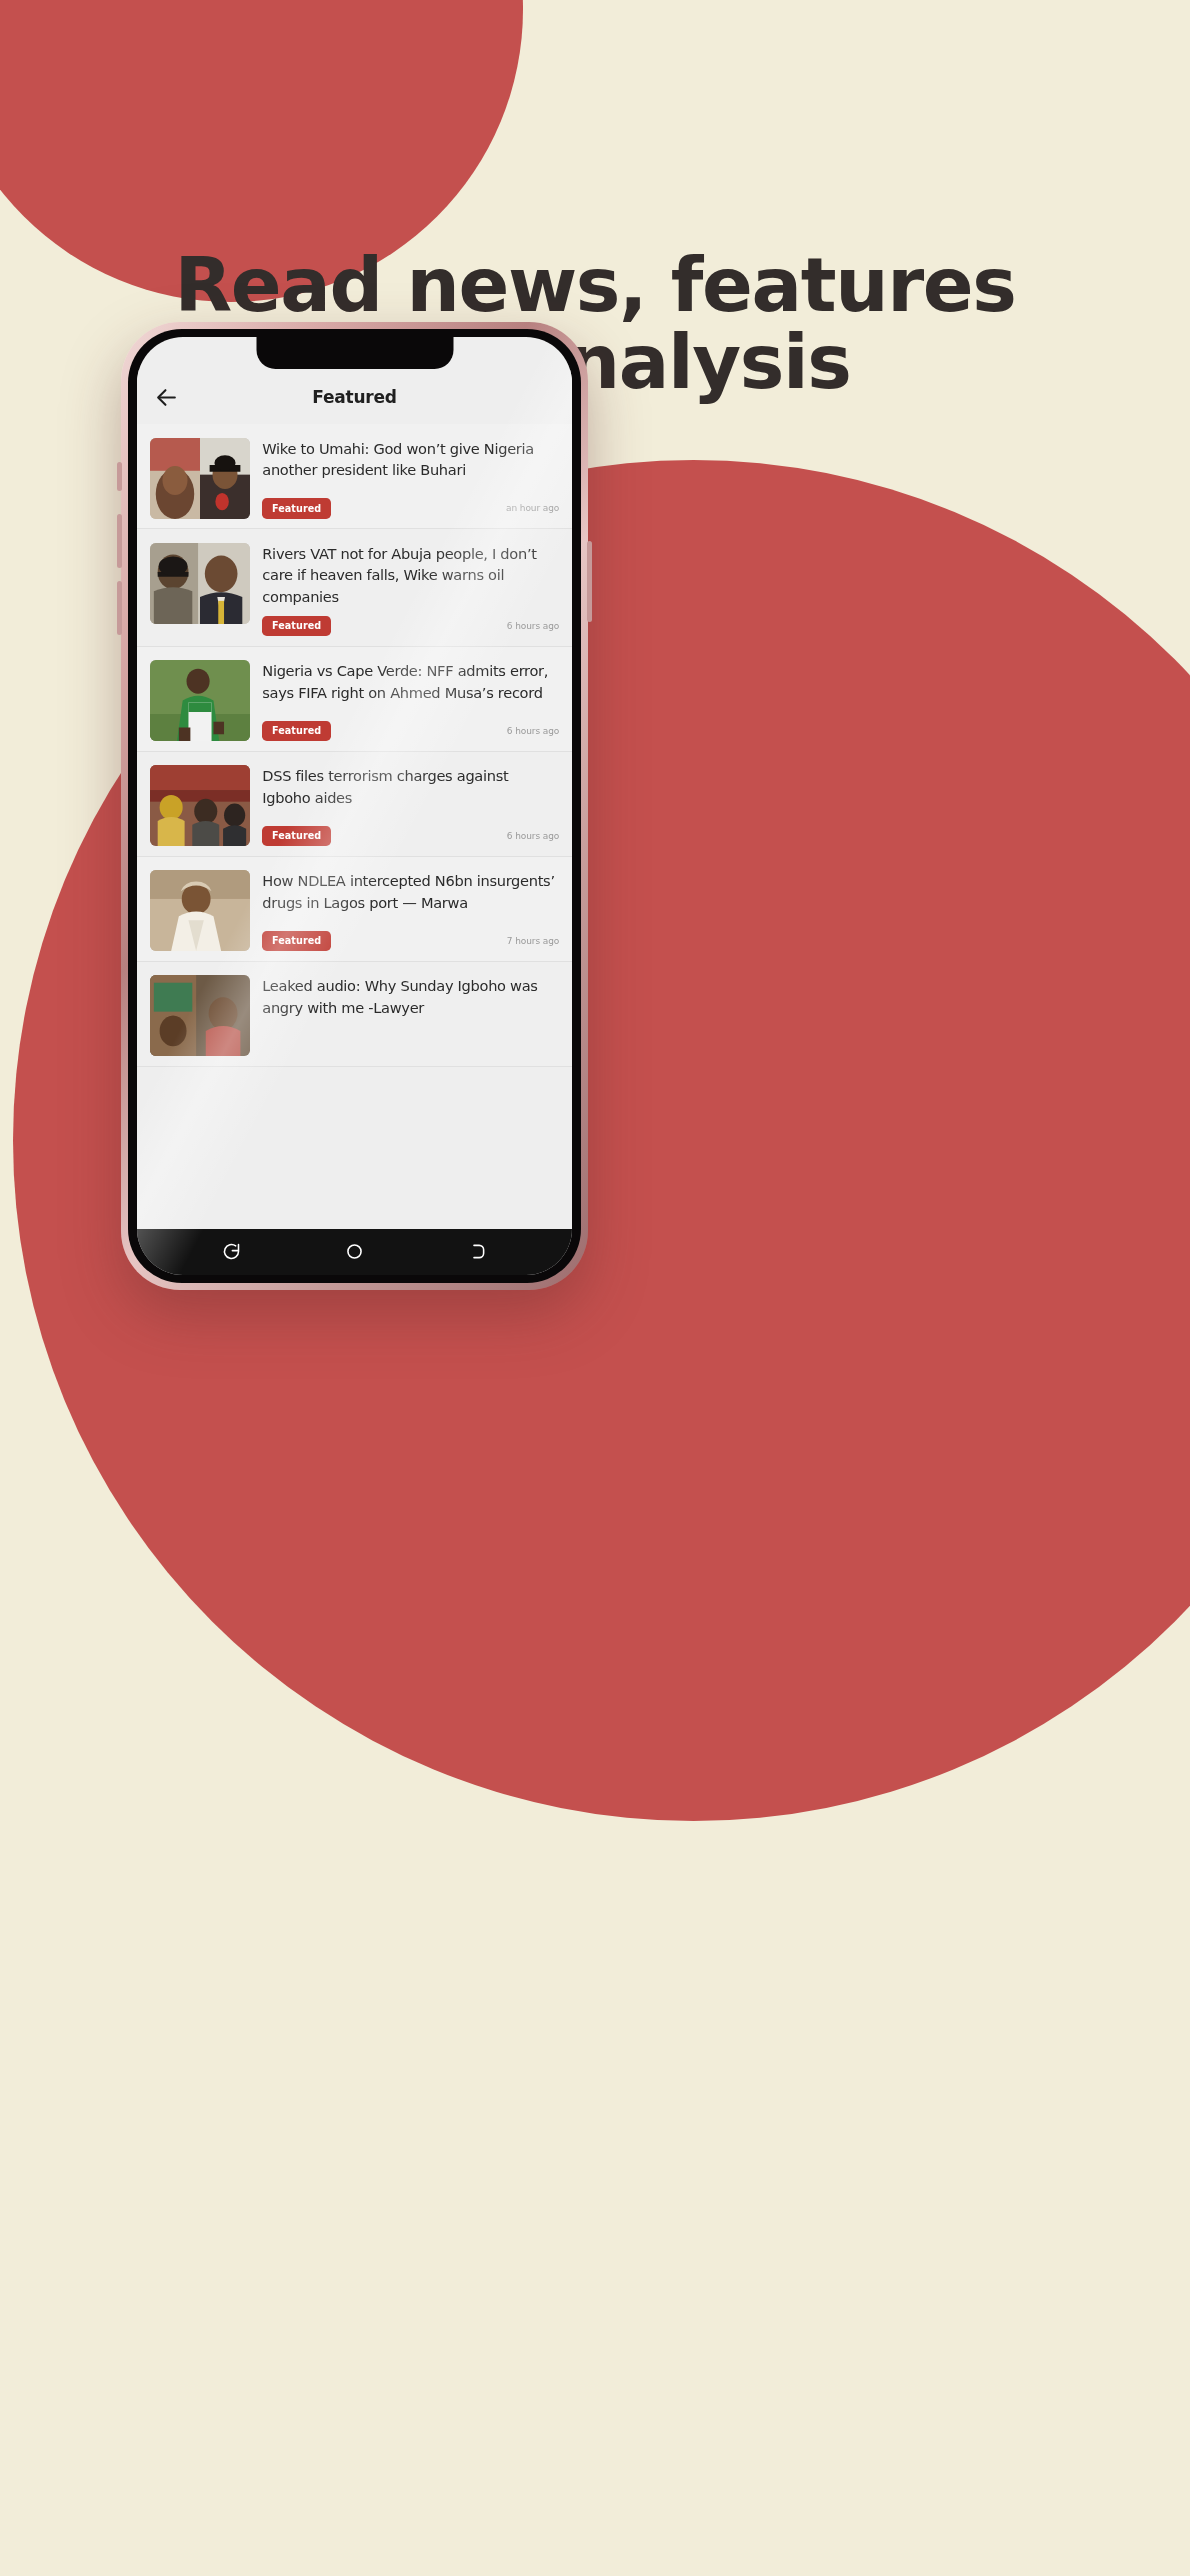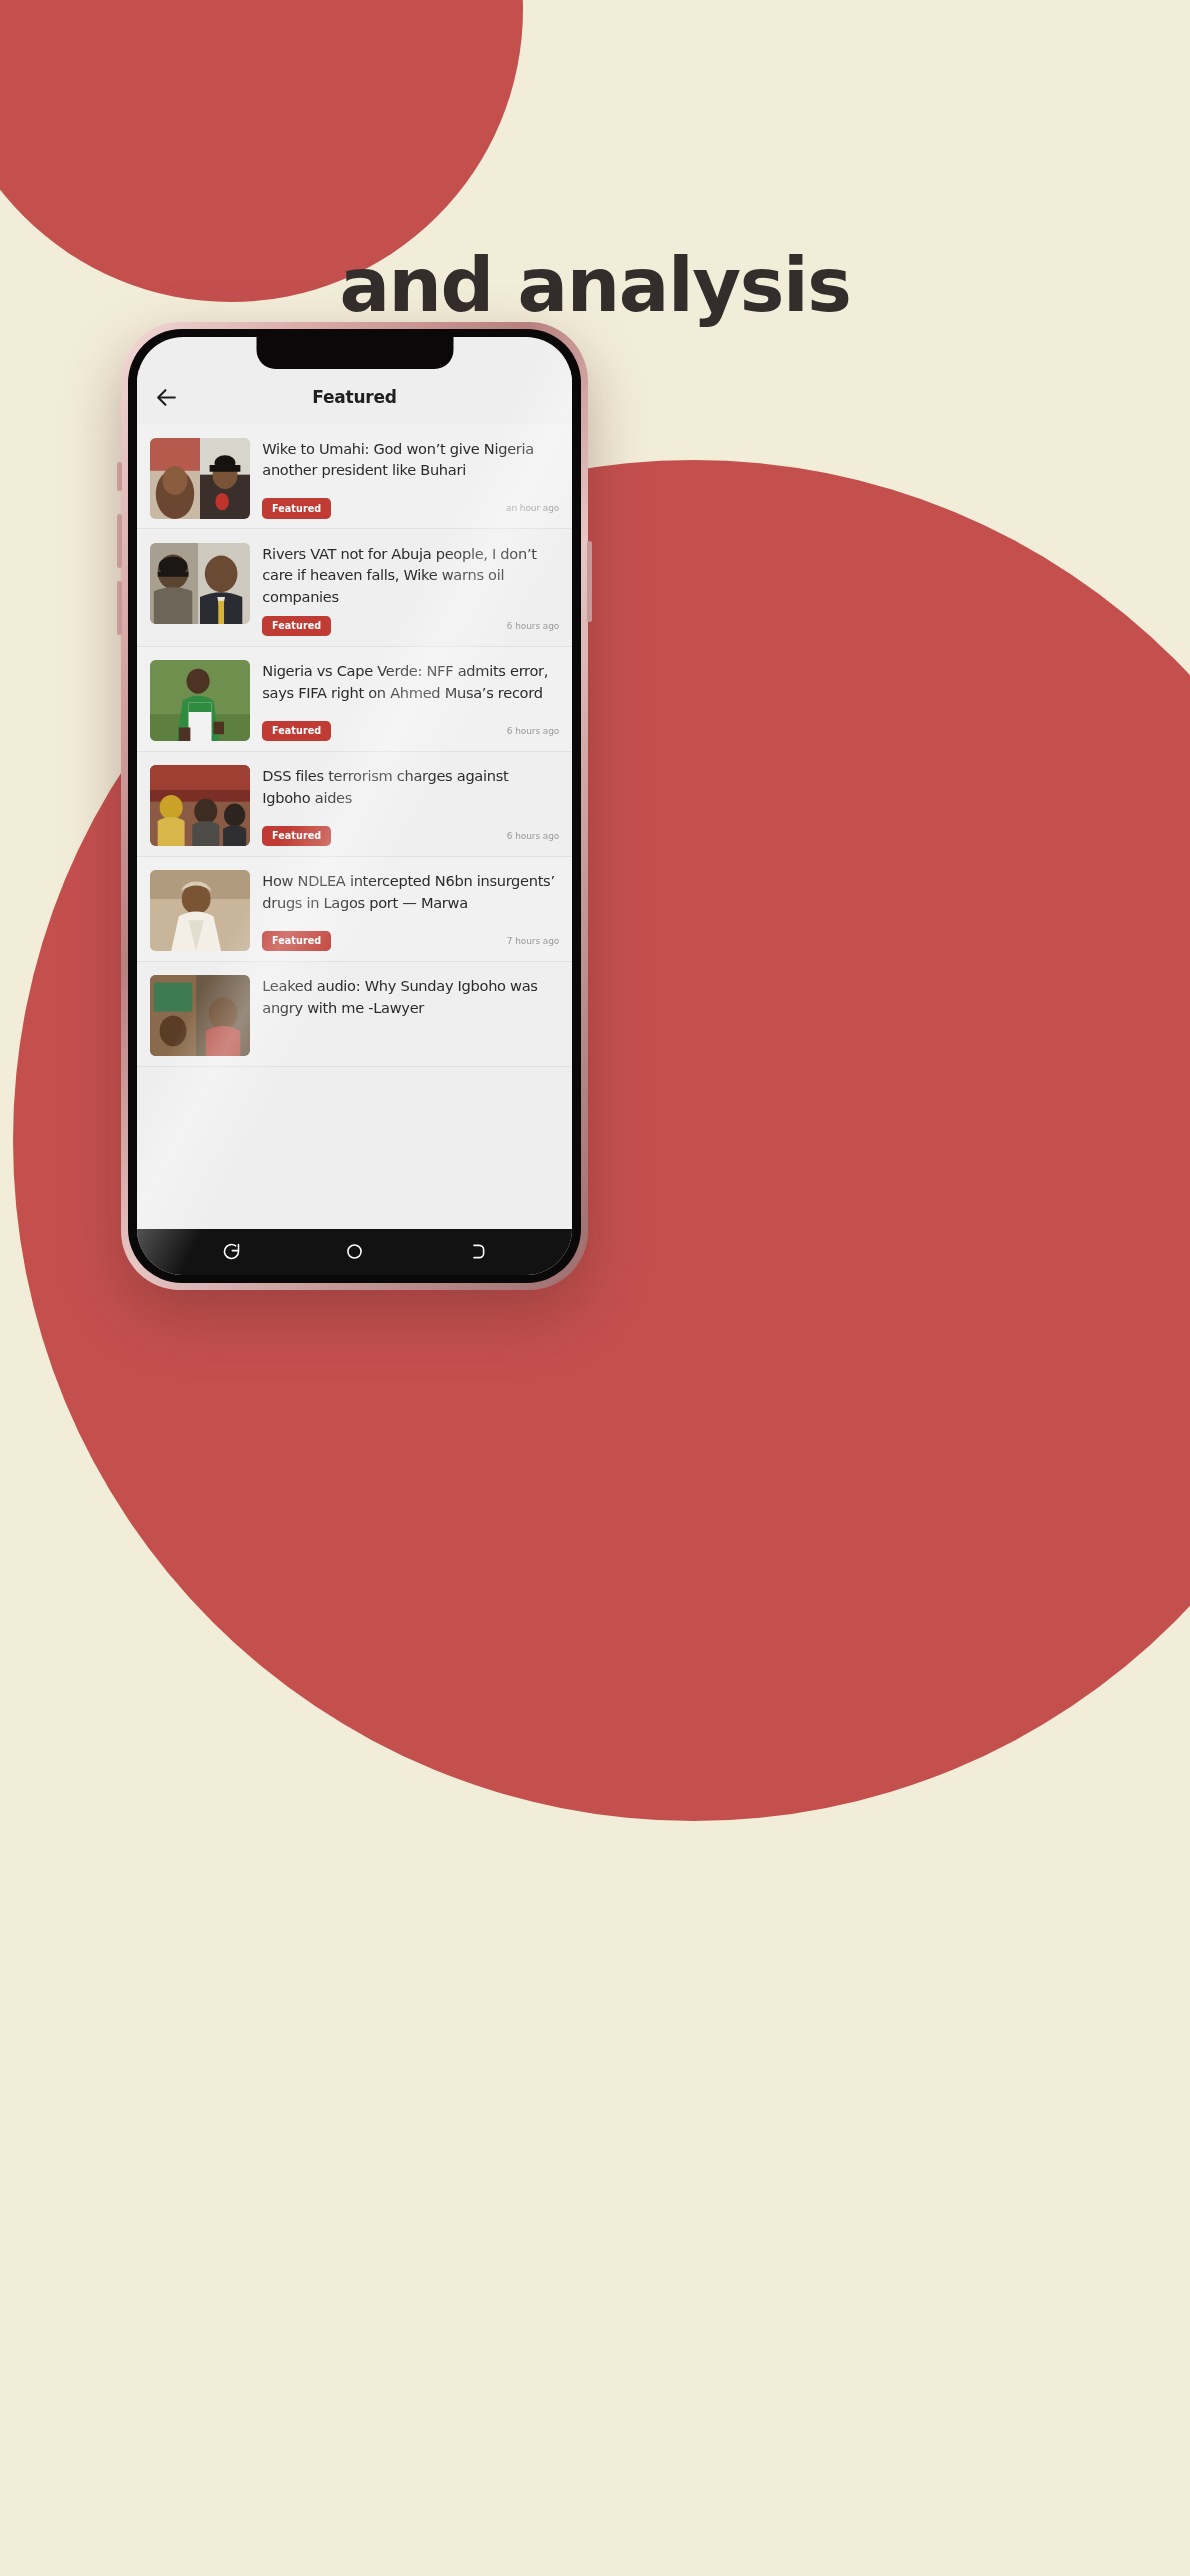--- a/index.html
+++ b/index.html
@@ -167,20 +167,21 @@
   }
   .nav-btn{ width:21px; height:21px; display:block; }
 </style>
 </head>
 <body>
 
 <div class="bg-circle-top"></div>
 <div class="bg-circle-bottom"></div>
 
 <div class="headline">
+  <span>Read news, features</span>
   <span class="l2">and analysis</span>
 </div>
 
 <div class="phone">
   <div class="btn-side btn-left-1"></div>
   <div class="btn-side btn-left-2"></div>
   <div class="btn-side btn-left-3"></div>
   <div class="btn-side btn-right-1"></div>
 
   <div class="phone-frame">

